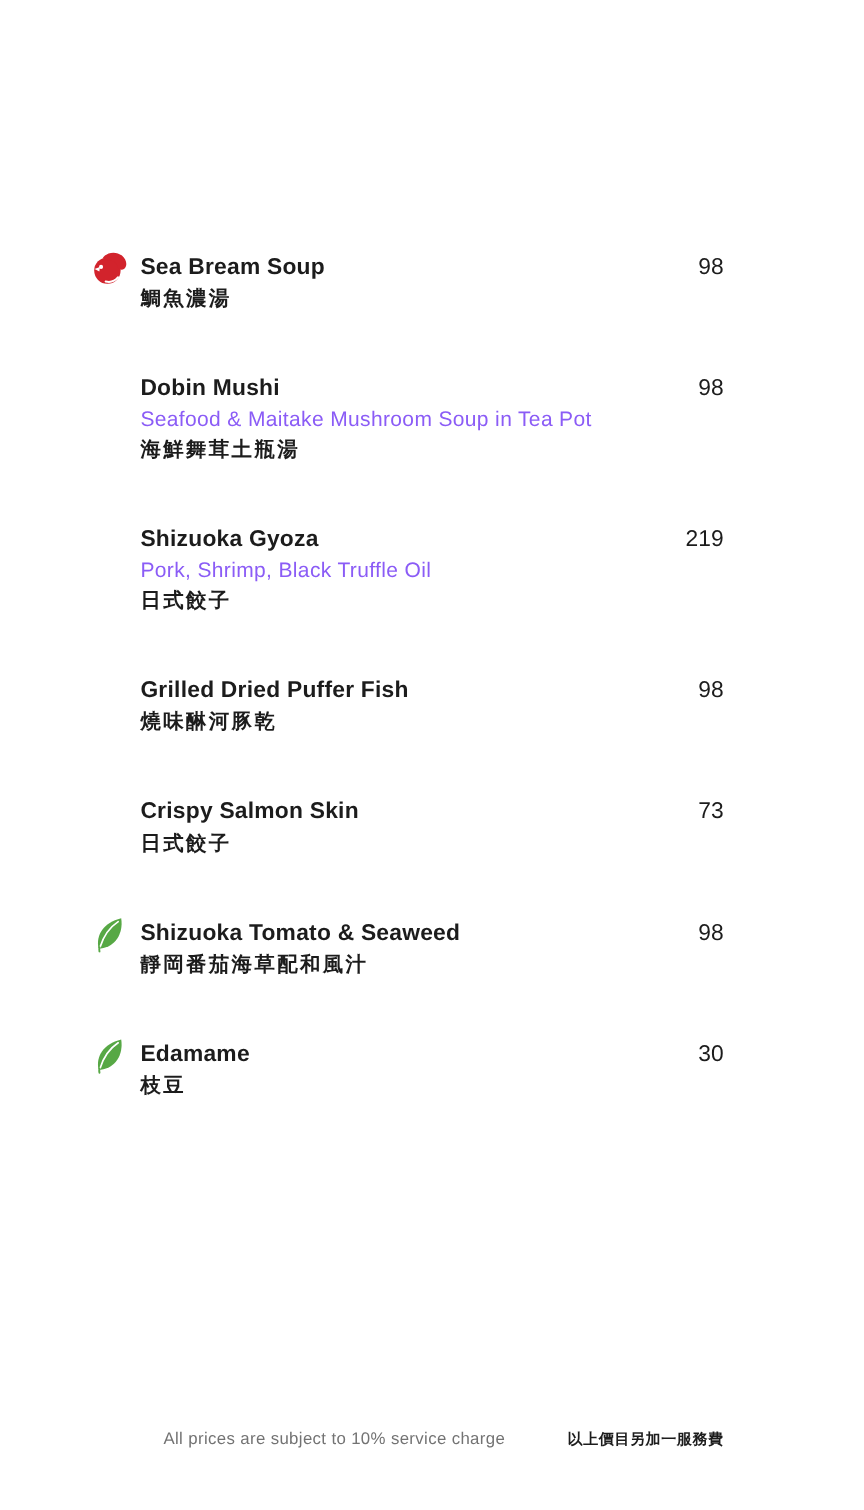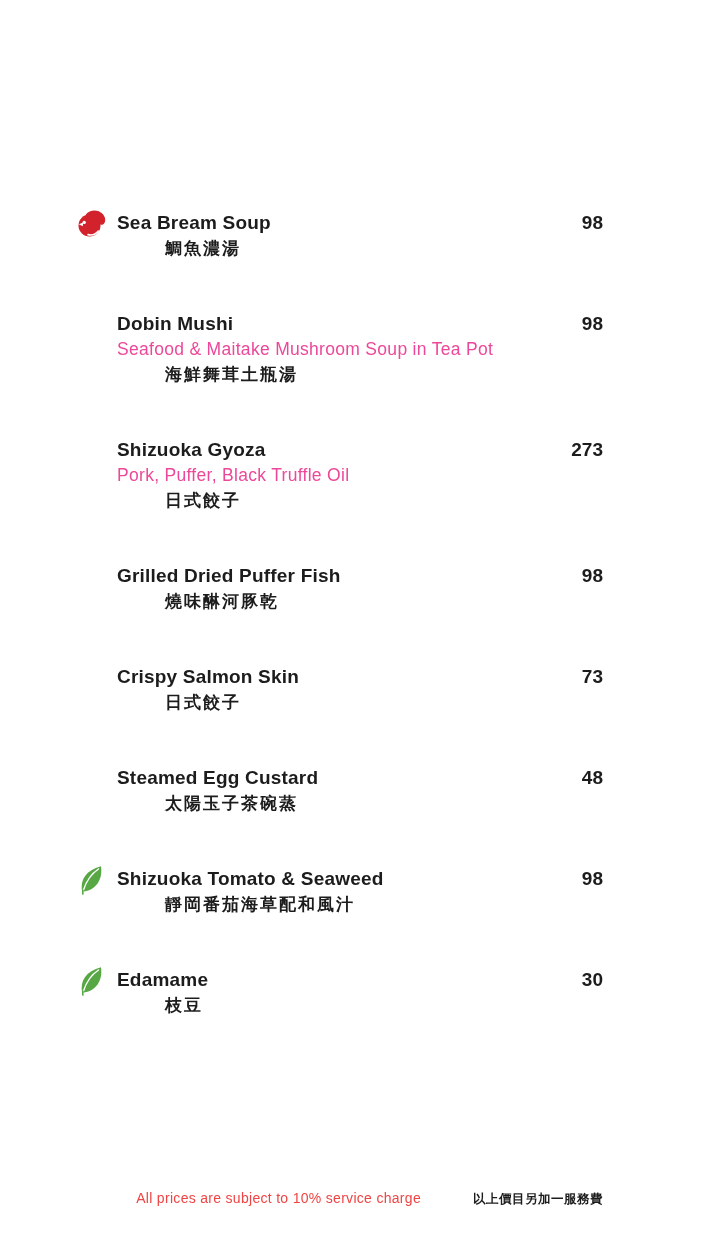--- a/index.html
+++ b/index.html
@@ -45,53 +45,52 @@
     align-items: baseline;
   }
   .name {
     font-size: 19px;
     font-weight: 700;
     line-height: 26px;
     letter-spacing: 0.2px;
   }
   .price {
     font-size: 19px;
-    font-weight: 700;
+    font-weight: 400;
     line-height: 26px;
     text-align: right;
     white-space: nowrap;
   }
   .desc {
     font-size: 17.5px;
     font-weight: 400;
     line-height: 25px;
     letter-spacing: 0.3px;
-    color: #ec4899;
+    color: #8b5cf6;
   }
   .zh {
     font-size: 17px;
     font-weight: 600;
     line-height: 26px;
     letter-spacing: 2px;
-    margin-left: 48px;
   }
   .footer {
     position: absolute;
     right: 117px;
     top: 1190px;
     display: flex;
     align-items: baseline;
     gap: 9px;
     white-space: nowrap;
   }
   .footer-en {
     font-size: 14px;
     font-weight: 400;
     letter-spacing: 0.3px;
-    color: #ef4444;
+    color: #737373;
   }
   .footer-zh {
     font-size: 12.5px;
     font-weight: 600;
     letter-spacing: 0.5px;
     color: #1c1c1c;
     margin-left: 43px;
   }
   .fill-red { fill: var(--accent-red, #d2232c); }
   .fill-green { fill: var(--accent-green, #57a845); }
@@ -129,23 +128,23 @@
       <span class="price">98</span>
     </div>
     <div class="desc">Seafood &amp; Maitake Mushroom Soup in Tea Pot</div>
     <div class="zh">海鮮舞茸土瓶湯</div>
   </div>
 
   <div class="item">
 
     <div class="row1">
       <span class="name">Shizuoka Gyoza</span>
-      <span class="price">273</span>
-    </div>
-    <div class="desc">Pork, Puffer, Black Truffle Oil</div>
+      <span class="price">219</span>
+    </div>
+    <div class="desc">Pork, Shrimp, Black Truffle Oil</div>
     <div class="zh">日式餃子</div>
   </div>
 
   <div class="item">
 
     <div class="row1">
       <span class="name">Grilled Dried Puffer Fish</span>
       <span class="price">98</span>
     </div>
 
@@ -155,29 +154,20 @@
   <div class="item">
 
     <div class="row1">
       <span class="name">Crispy Salmon Skin</span>
       <span class="price">73</span>
     </div>
 
     <div class="zh">日式餃子</div>
   </div>
 
-  <div class="item">
-
-    <div class="row1">
-      <span class="name">Steamed Egg Custard</span>
-      <span class="price">48</span>
-    </div>
-
-    <div class="zh">太陽玉子茶碗蒸</div>
-  </div>
 
   <div class="item">
     <span class="icon-slot">
 
       <svg viewBox="0 0 32 32" aria-hidden="true">
         <path class="fill-green" d="M6 28 C4 17 10 7 25 3.2 C27 16 20 27 8 28.4 Z"></path>
         <path d="M7.5 27 C10 19 15 11 22.5 6" stroke="#ffffff" stroke-width="1.4" fill="none" stroke-linecap="round"></path>
         <path class="stroke-green" d="M6.9 31 C6.6 29.6 6.6 28.6 6.9 27.4" stroke-width="1.6" fill="none" stroke-linecap="round"></path>
       </svg>
     </span>

